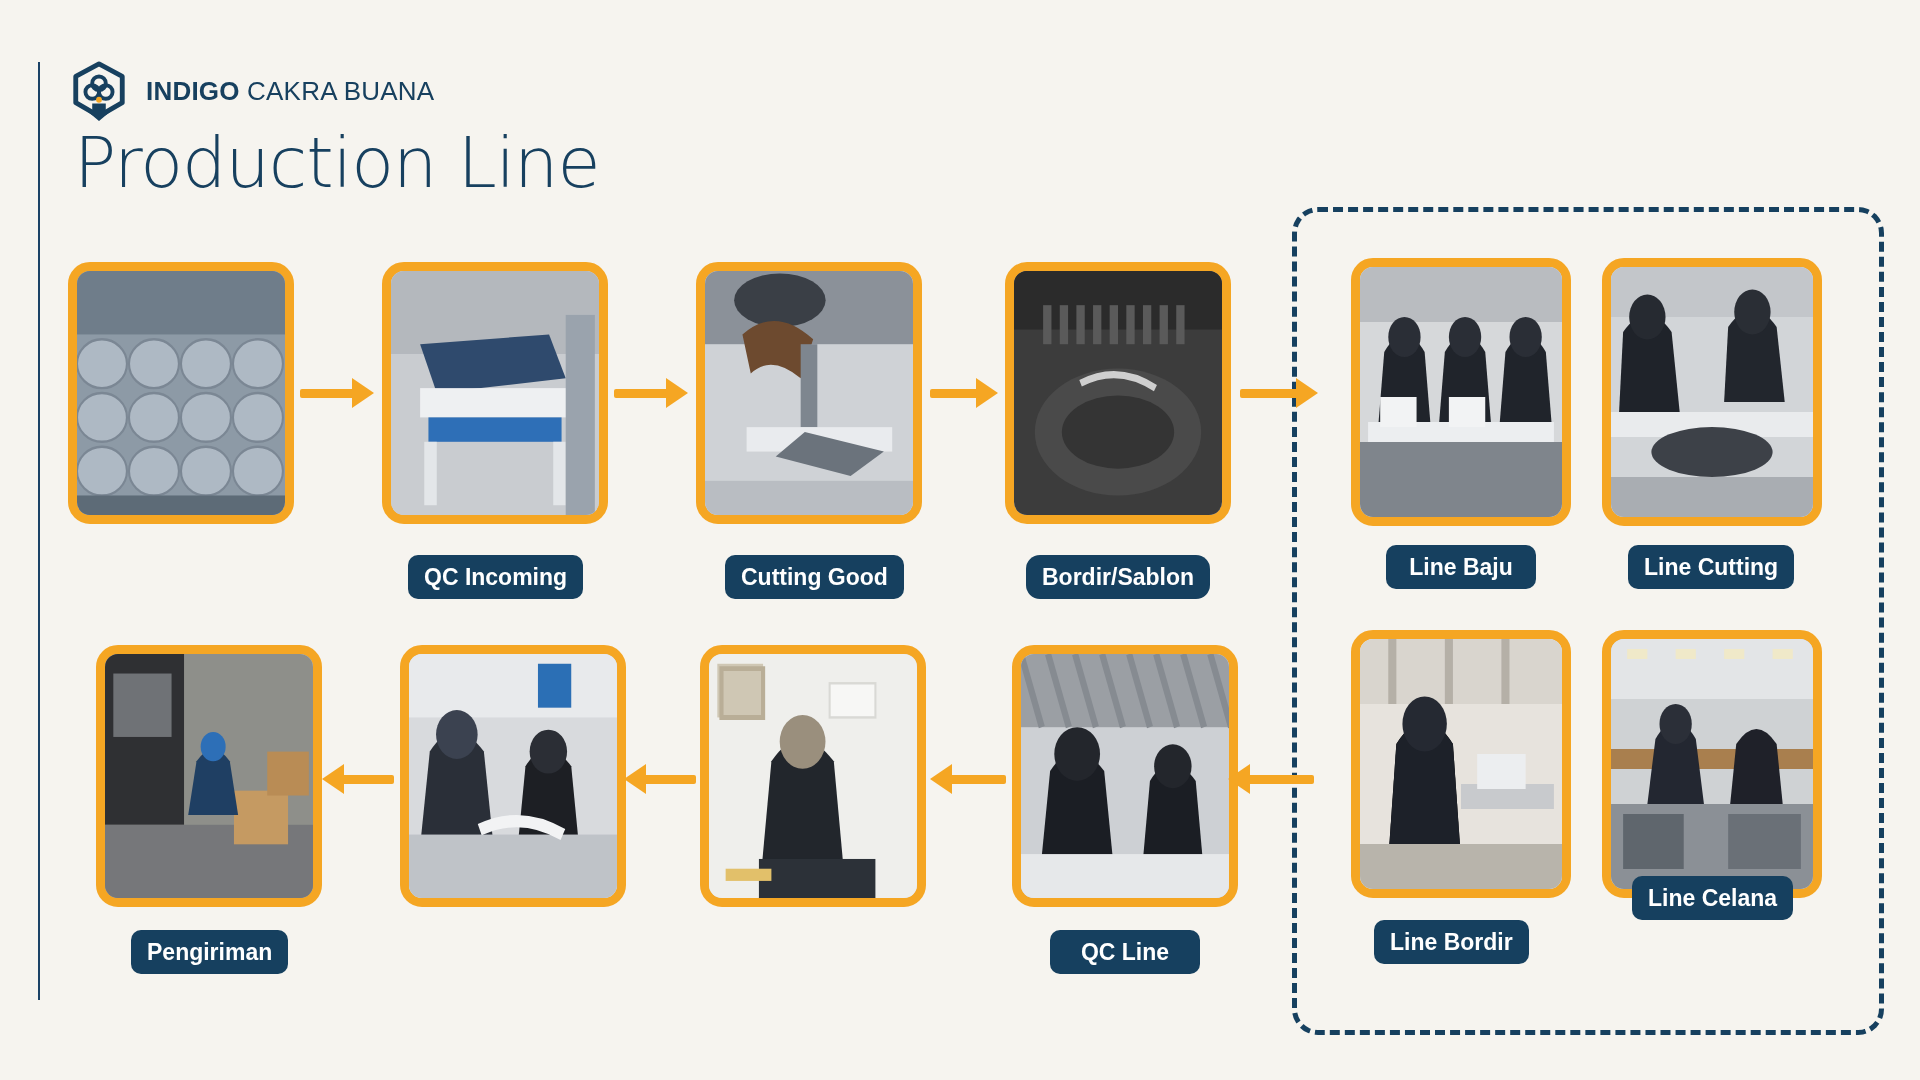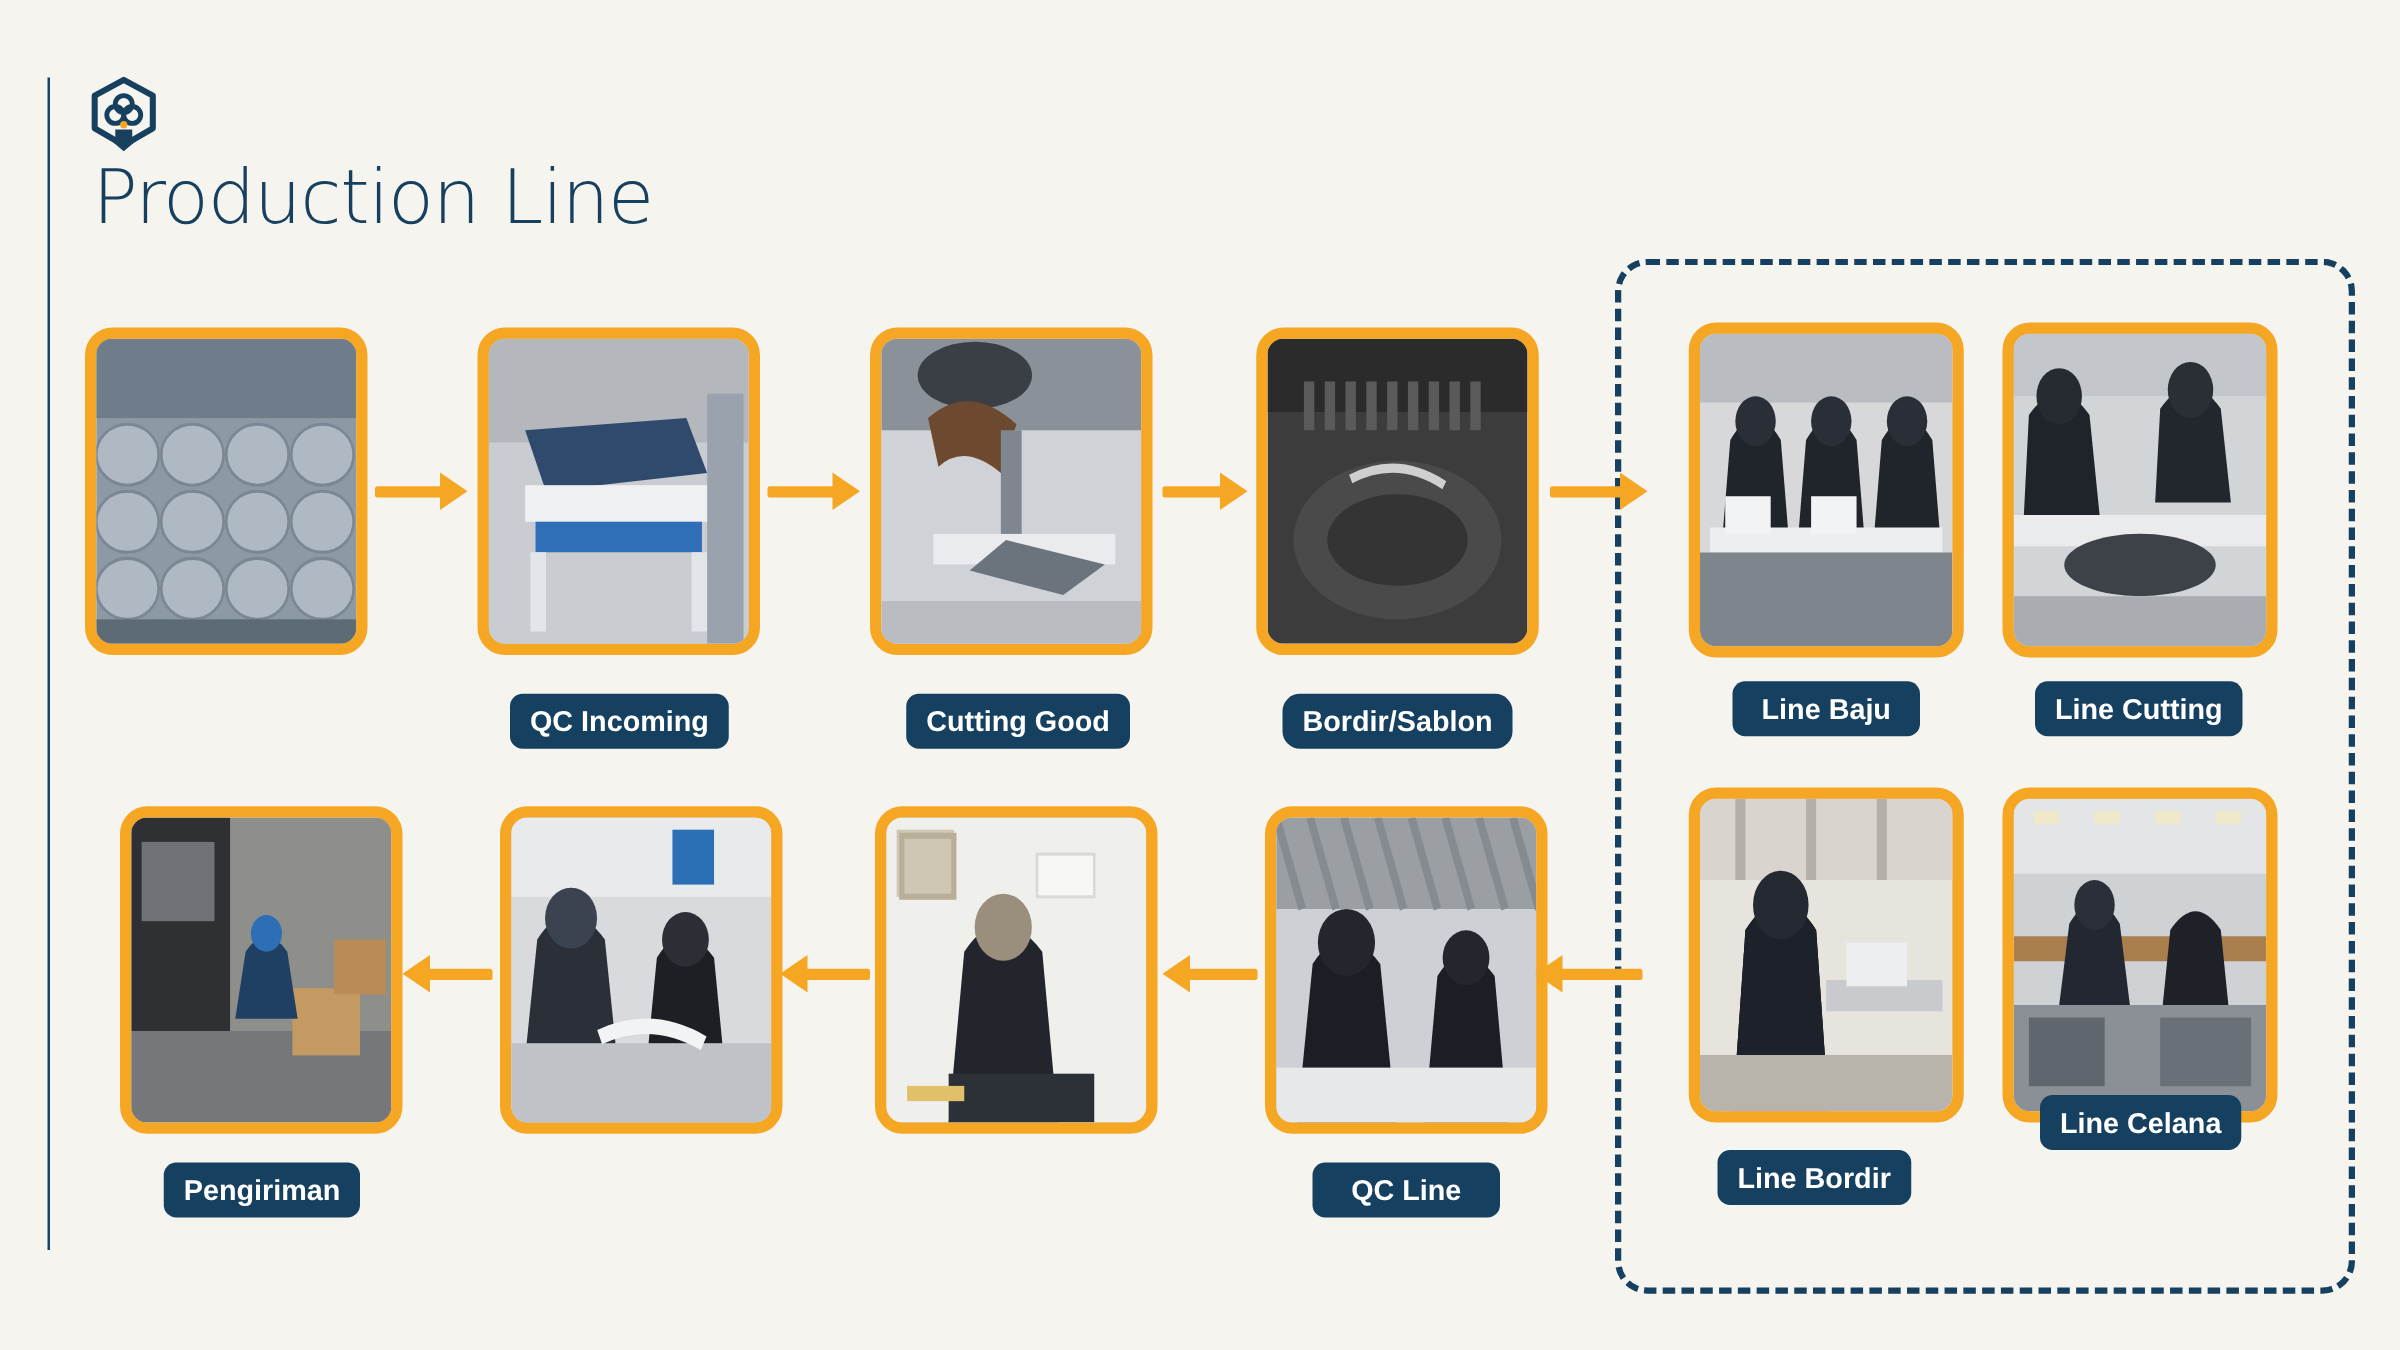--- a/index.html
+++ b/index.html
@@ -24,21 +24,21 @@
   .brand-text{
     font-size:26px;letter-spacing:.2px;color:#17405F;white-space:nowrap;
     font-family:"Liberation Sans", sans-serif;
   }
   .brand-text .b{font-weight:bold;}
   .brand-text .n{font-weight:normal;}
 
   
   .page-title{
     position:absolute;left:74px;top:128px;
-    font-size:60px;line-height:1;color:#17405F;font-weight:300;
+    font-size:70px;line-height:1;color:#17405F;font-weight:300;
     letter-spacing:-1px;
     font-family:"DejaVu Sans", sans-serif;
   }
 
   
   .card{position:absolute;}
   .frame{
     border:9px solid #F5A623;
     border-radius:22px;
     overflow:hidden;
@@ -89,20 +89,24 @@
   <div class="brand">
     <span>
       <svg class="brand-mark" viewBox="0 0 64 64" xmlns="http://www.w3.org/2000/svg">
         <path d="M32 4 L56 17 L56 44 L32 58 L8 44 L8 17 Z" fill="none" stroke="#17405F" stroke-width="5" stroke-linejoin="round"></path>
         <circle cx="32" cy="24" r="7" fill="none" stroke="#17405F" stroke-width="4"></circle>
         <circle cx="25" cy="33" r="7" fill="none" stroke="#17405F" stroke-width="4"></circle>
         <circle cx="39" cy="33" r="7" fill="none" stroke="#17405F" stroke-width="4"></circle>
         <circle cx="32" cy="41" r="3" fill="#F5A623"></circle>
         <path d="M25 45 H39 V52 H45 L32 63 L19 52 H25 Z" fill="#17405F"></path>
       </svg>
+    </span>
+    <span class="brand-text">
+      <span class="b">INDIGO</span>
+      <span class="n">CAKRA BUANA</span>
     </span>
   </div>
 
   <div class="page-title">Production Line</div>
 
   <div class="dashed-group" style="left:1292px;top:207px;width:592px;height:828px;"></div>
 
 <div class="card" style="left: 68px; top: 262px; width: 226px; height: 262px;">
       <div class="frame" style="width: 226px; height: 262px;">
         <svg class="photo" viewBox="0 0 100 100" preserveAspectRatio="none" xmlns="http://www.w3.org/2000/svg">

